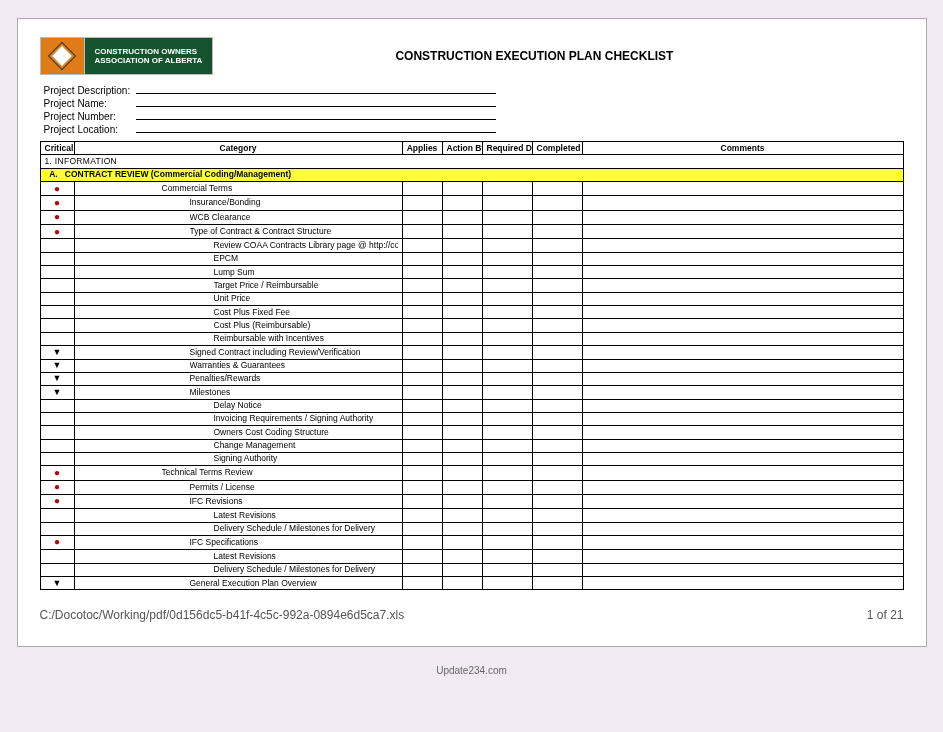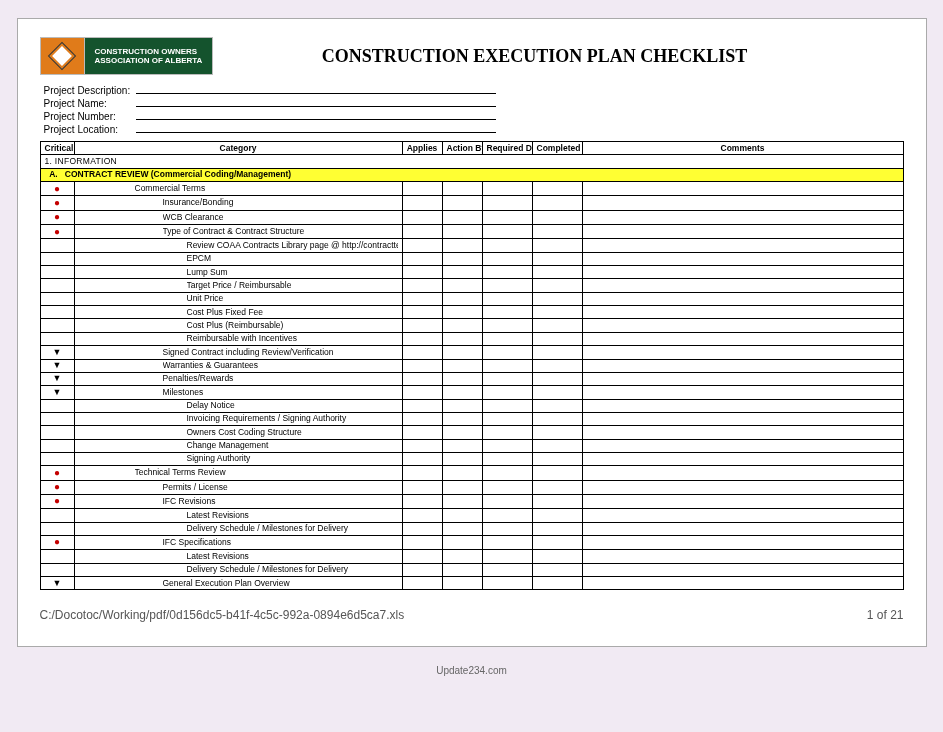--- a/index.html
+++ b/index.html
@@ -35,23 +35,22 @@
   .logo-mark span {
     display: inline-block; width: 18px; height: 18px; background: #fff;
     transform: rotate(45deg); border: 2px solid #e07b1a; outline: 1px solid #333;
   }
   .logo-text {
     background: #14532d; color: #fff; font-weight: bold;
     font-size: 8px; line-height: 1.15; padding: 4px 10px; height: 38px;
     display: flex; flex-direction: column; justify-content: center;
   }
   .page-title {
-    flex: 1; text-align: center; font-size: 18px; font-weight: bold;
+    flex: 1; text-align: center; font-size: 12px; font-weight: bold;
     padding-right: 60px;
-    font-family: Liberation Serif, serif;
   }
   .meta { margin: 6px 0 6px 4px; }
   .meta-row { display: flex; align-items: baseline; height: 13px; }
   .meta-label { width: 92px; text-align: left; font-size: 10px; padding-right: 2px; }
   .meta-line {
     flex: 0 0 360px; border-bottom: 1px solid #000; height: 11px;
   }
   table.grid {
     width: 100%; border-collapse: collapse; table-layout: fixed;
   }
@@ -74,21 +73,21 @@
   }
   .section-sub td {
     background: #ffff33; font-size: 10px; font-weight: bold;
     padding: 3px 6px;
   }
   td.cat-cell { padding-left: 0; }
   .cat-wrap { display: flex; align-items: center; }
   .ind2 { width: 56px; flex: 0 0 56px; }
   .ind3 { width: 84px; flex: 0 0 84px; }
   .ind4 { width: 108px; flex: 0 0 108px; }
-  .cat-text { flex: 1; white-space: nowrap; overflow: hidden; }
+  .cat-text { flex: 1; white-space: nowrap; overflow: hidden; margin-left: 27px; }
   td.crit { text-align: center; padding: 0; }
   .dot { color: #c40000; font-size: 10px; line-height: 1; }
   .chev { font-size: 9px; line-height: 1; }
   .footer {
     display: flex; justify-content: space-between;
     font-size: 12px; color: #555; margin-top: 18px;
   }
   .site-credit {
     text-align: center; font-size: 10px; color: #666; margin-top: 2px;
   }

